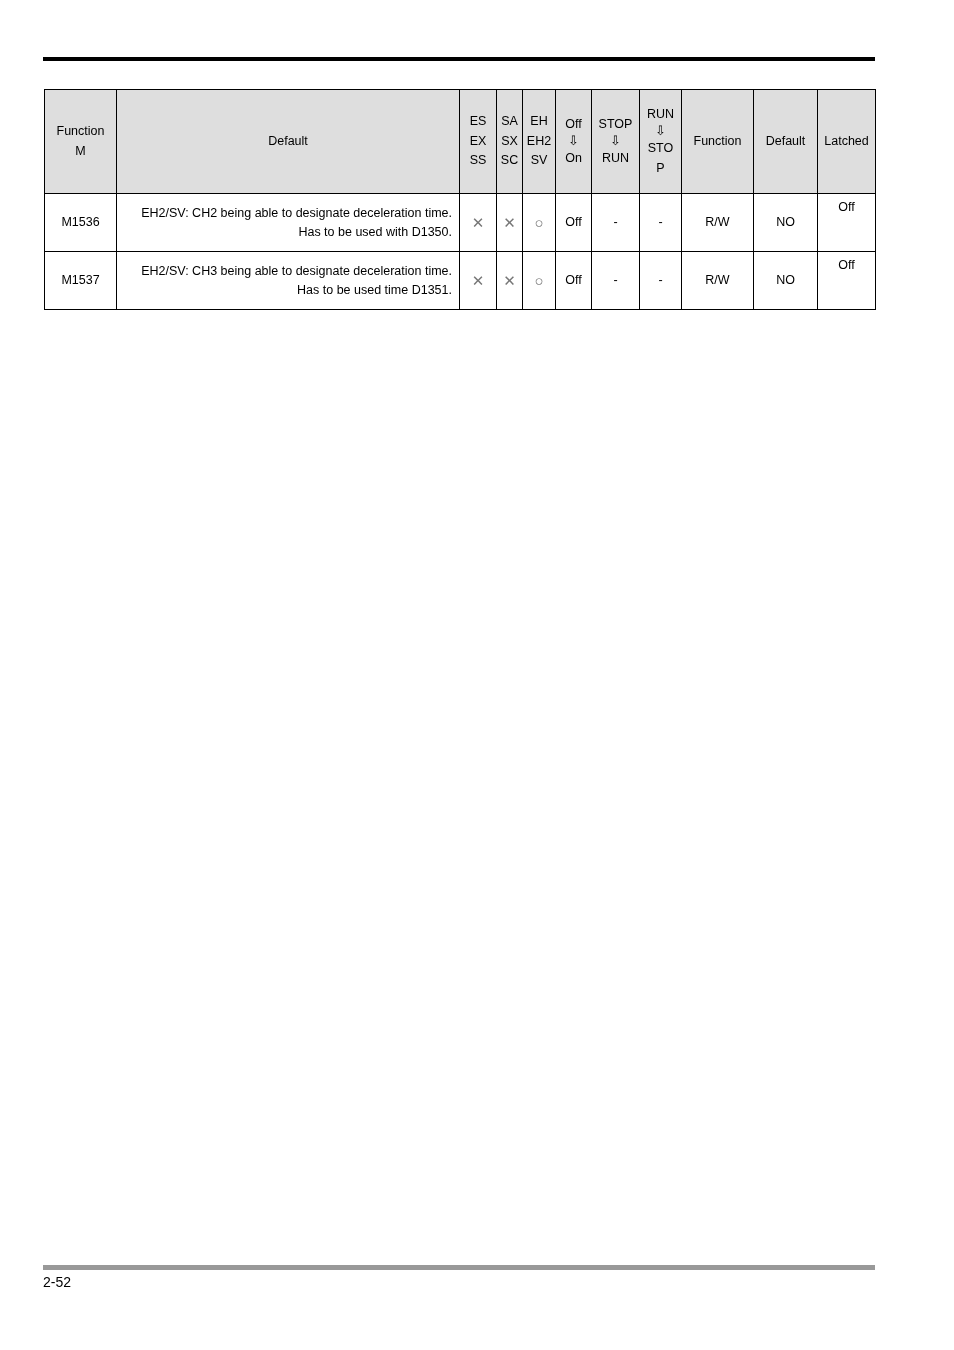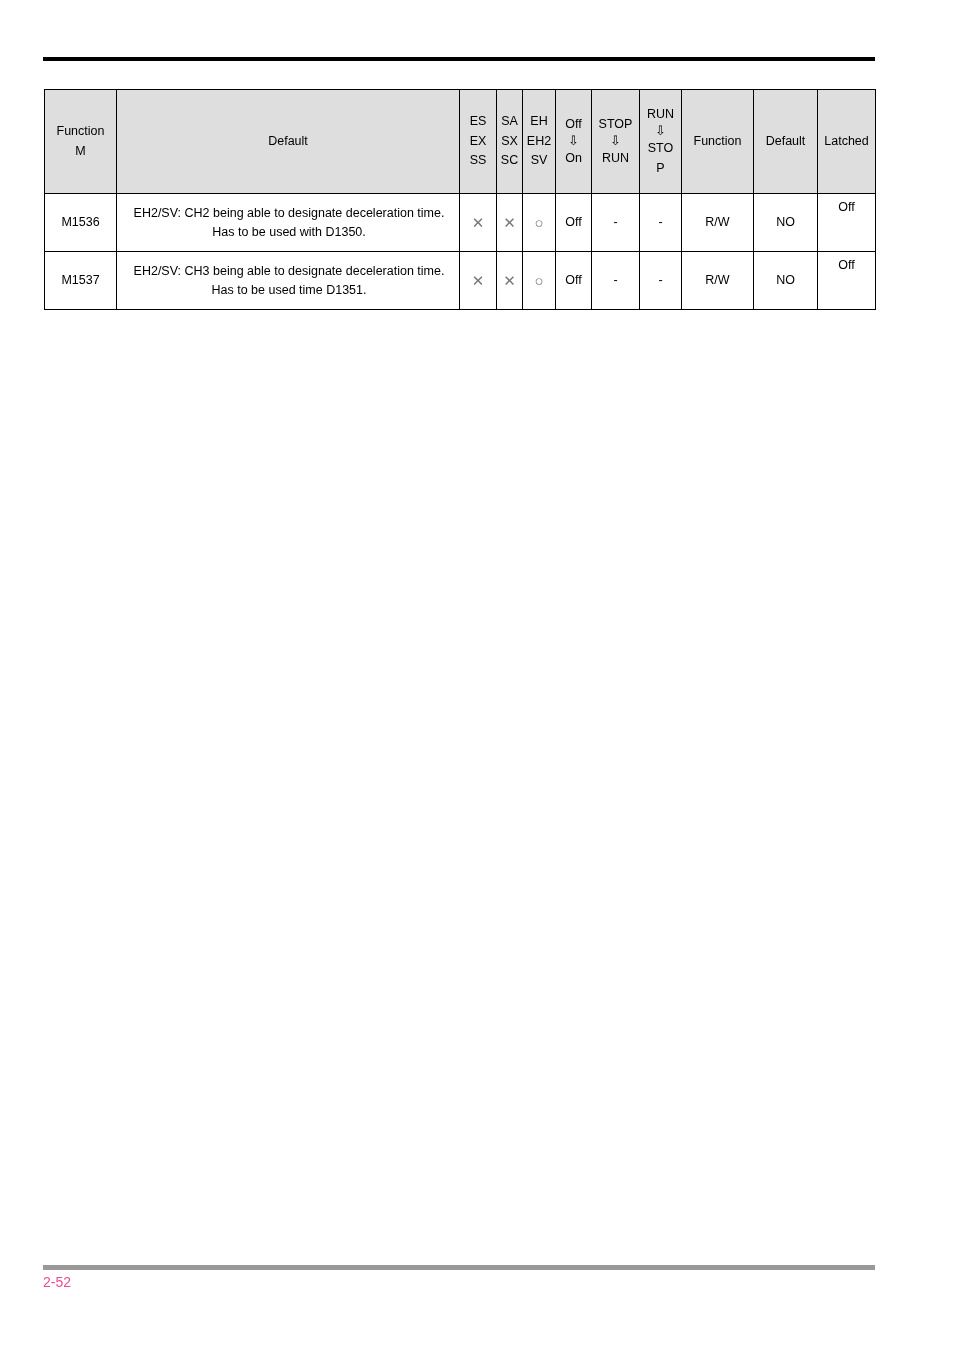--- a/index.html
+++ b/index.html
@@ -73,21 +73,21 @@
     font-size: 13px;
   }
 
   tbody td {
     background: #ffffff;
     height: 51px;
     vertical-align: middle;
     text-align: center;
   }
   tbody td.fn {
-    text-align: center;
+    text-align: right;
     padding: 3px 7px 3px 9px;
     line-height: 1.5;
     vertical-align: middle;
   }
   tbody td.top-align {
     vertical-align: top;
     padding-top: 4px;
   }
   tbody td.sym {
     color: #767676;
@@ -116,21 +116,21 @@
     width: 832px;
     height: 5px;
     background: #999999;
   }
   .footer-page {
     position: absolute;
     left: 43px;
     top: 1274px;
     font-size: 14px;
     line-height: 1.2;
-    color: #ec4899;
+    color: #000000;
   }
 </style>
 </head>
 <body>
 
 <div class="page">
 
   <div class="header-rule"></div>
 
   <div class="table-wrap">

